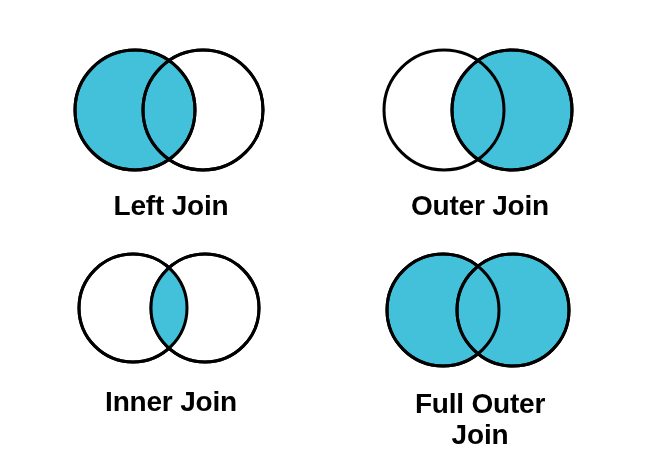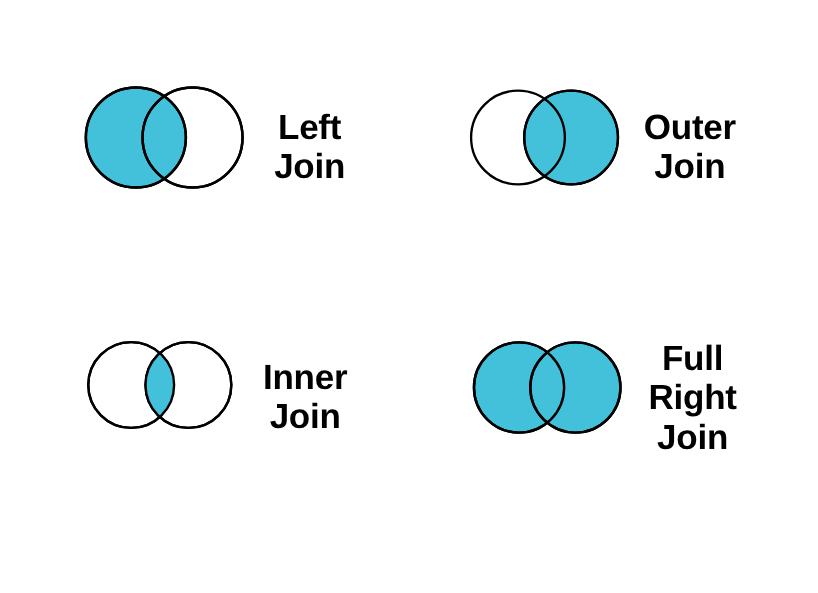--- a/index.html
+++ b/index.html
@@ -16,21 +16,21 @@
   }
   #figure {
     position: relative;
     width: 654px;
     height: 474px;
     background: #ffffff;
   }
   .panel {
     position: absolute;
     display: flex;
-    flex-direction: row;
+    flex-direction: column;
     align-items: center;
   }
   .panel-venn {
     display: block;
   }
   .panel-label {
     font-family: "Liberation Sans", sans-serif;
     font-weight: bold;
     font-size: 28px;
     line-height: 1.12;
@@ -106,17 +106,17 @@
 
   <div class="panel" id="panel-full-outer">
     <svg class="panel-venn" width="230" height="124" viewBox="0 0 230 124">
 
       <circle cx="78" cy="62" r="56" fill="#43c1da" stroke="#000000" stroke-width="3"></circle>
       <circle cx="148" cy="62" r="56" fill="#43c1da" stroke="#000000" stroke-width="3"></circle>
 
       <circle cx="78" cy="62" r="56" fill="none" stroke="#000000" stroke-width="3"></circle>
       <circle cx="148" cy="62" r="56" fill="none" stroke="#000000" stroke-width="3"></circle>
     </svg>
-    <div class="panel-label">Full Right
+    <div class="panel-label">Full Outer
 Join</div>
   </div>
 
 </div>
 
 </body></html>

